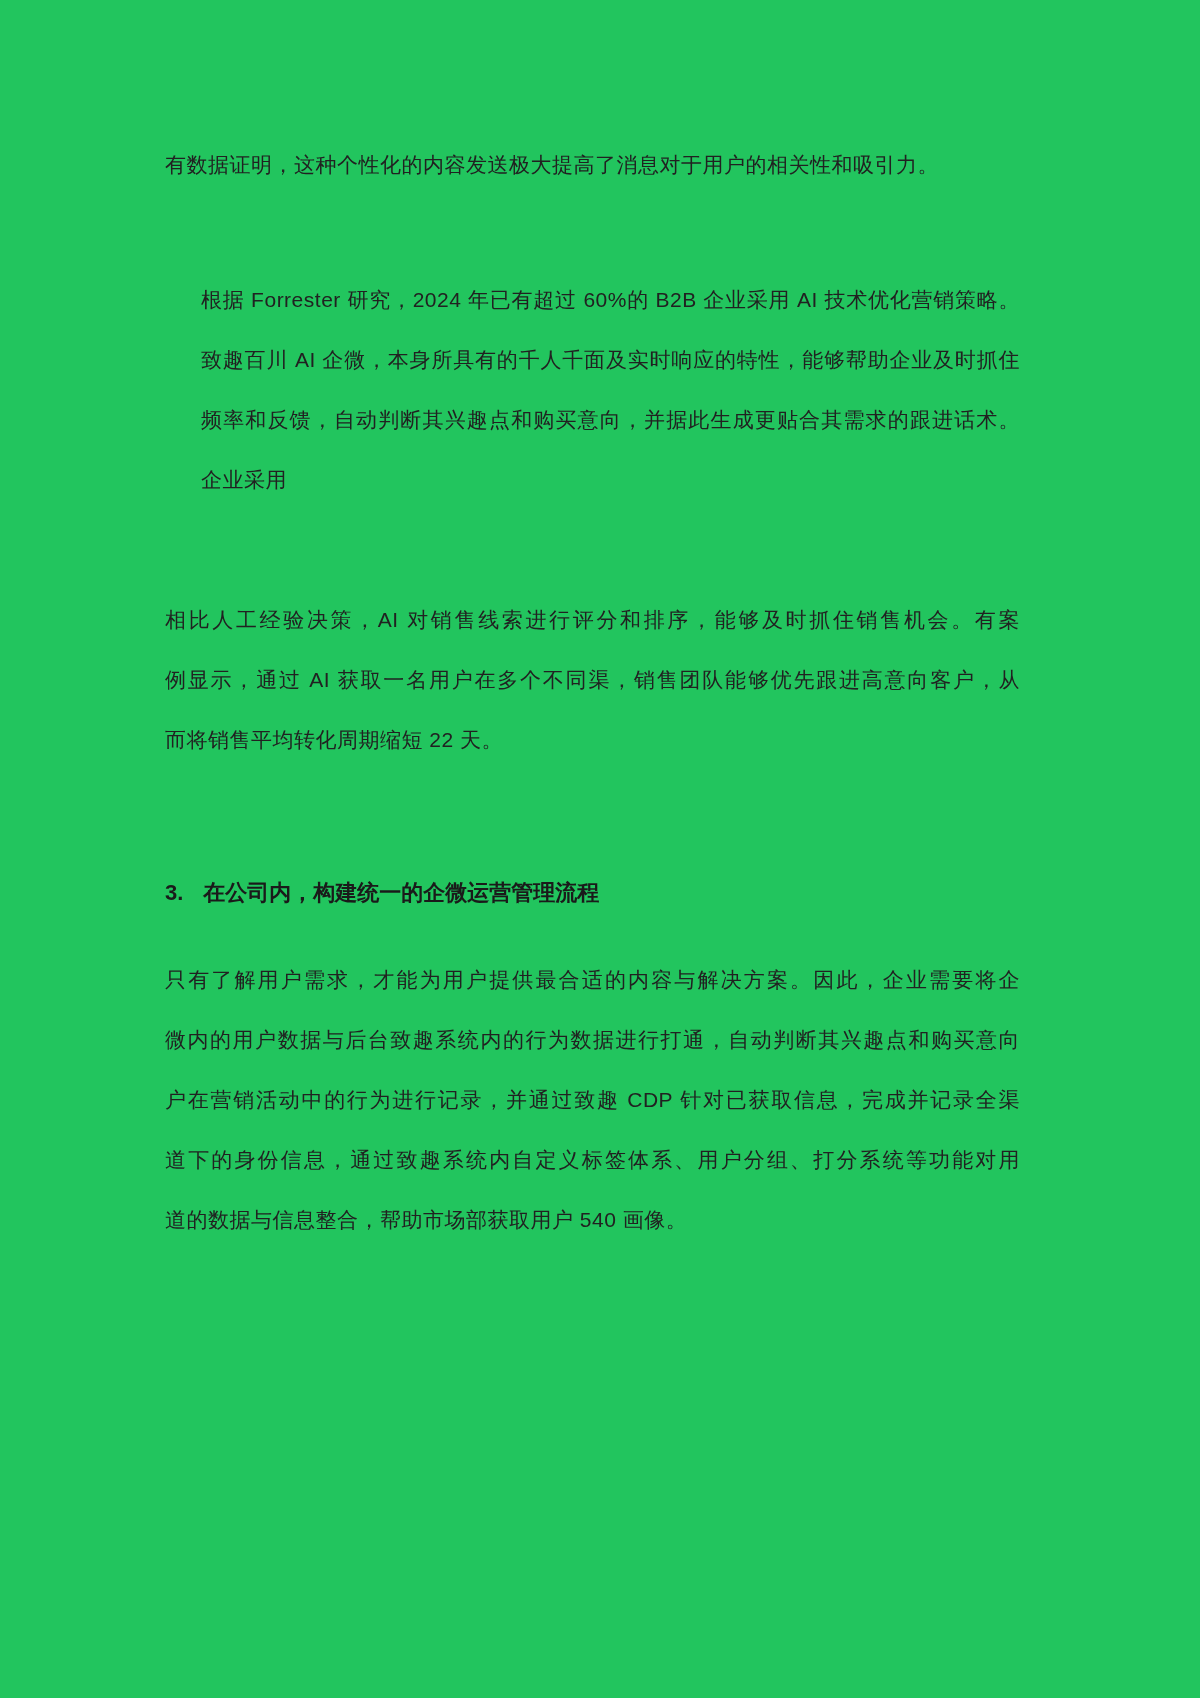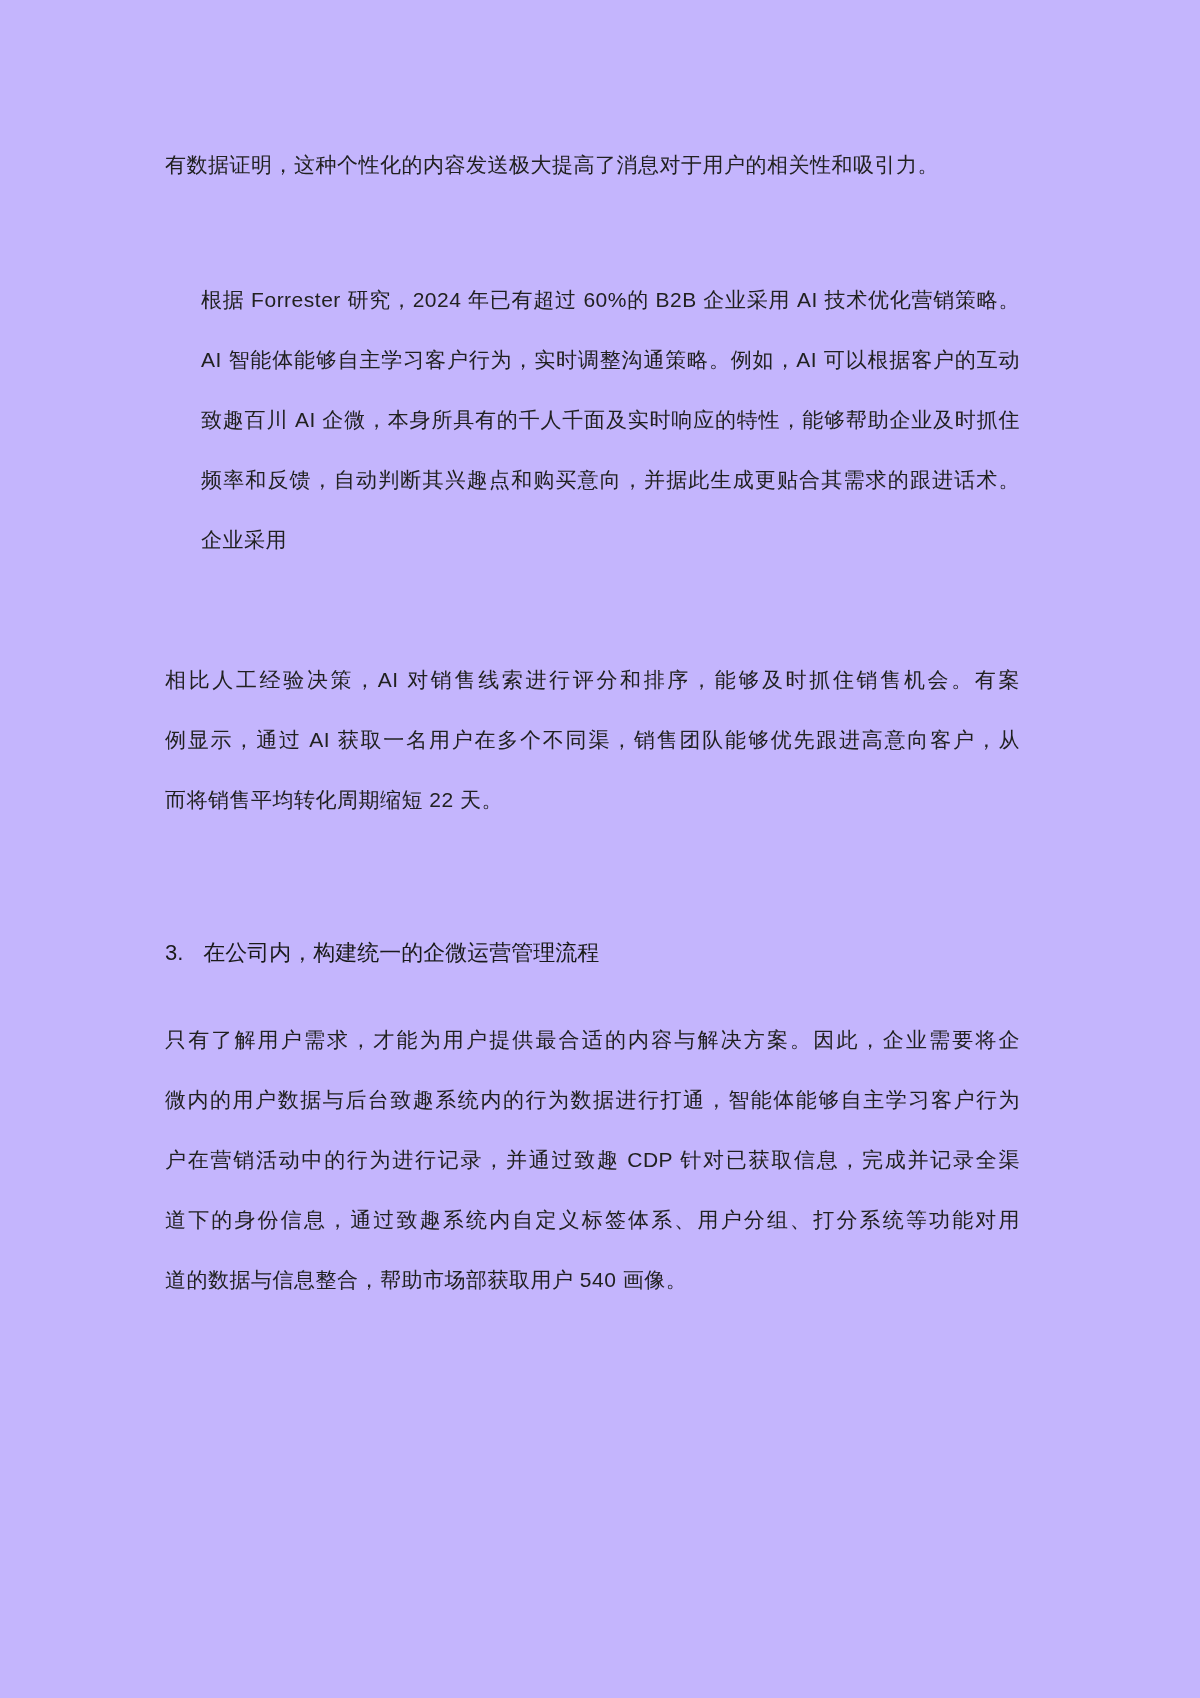--- a/index.html
+++ b/index.html
@@ -12,21 +12,21 @@
     height: 1698px;
     font-family: "Liberation Sans", sans-serif;
     color: #212121;
     overflow: hidden;
   }
   .page {
     box-sizing: border-box;
     width: 1200px;
     height: 1698px;
     padding: 135px 180px 0 165px;
-    background: #c4b5fd;
+    background: #22c55e;
   }
   .para {
     margin: 0;
     padding: 0;
   }
   .line {
     font-size: 21px;
     line-height: 60px;
     white-space: nowrap;
     letter-spacing: 0.5px;
@@ -35,21 +35,21 @@
   .jl {
     text-align: justify;
     text-align-last: justify;
     -moz-text-align-last: justify;
   }
   .p2 { margin-top: 75px; margin-left: 36px; }
   .p3 { margin-top: 80px; }
   .heading {
     margin-top: 93px;
     font-size: 22px;
-    font-weight: normal;
+    font-weight: bold;
     line-height: 60px;
     color: #1a1a1a;
     white-space: nowrap;
   }
   .heading .num {
     display: inline-block;
     margin-right: 20px;
   }
   .p4 { margin-top: 27px; }
 </style>
@@ -57,37 +57,36 @@
 <body>
 
 <div class="page">
 
   <div class="para p1">
     <div class="line">有数据证明，这种个性化的内容发送极大提高了消息对于用户的相关性和吸引力。</div>
   </div>
 
   <div class="para p2">
     <div class="line jl">根据 Forrester 研究，2024 年已有超过 60%的 B2B 企业采用 AI 技术优化营销策略。</div>
-    <div class="line jl">AI 智能体能够自主学习客户行为，实时调整沟通策略。例如，AI 可以根据客户的互动</div>
     <div class="line jl">致趣百川 AI 企微，本身所具有的千人千面及实时响应的特性，能够帮助企业及时抓住</div>
     <div class="line jl">频率和反馈，自动判断其兴趣点和购买意向，并据此生成更贴合其需求的跟进话术。</div>
     <div class="line">企业采用</div>
   </div>
 
   <div class="para p3">
     <div class="line jl">相比人工经验决策，AI 对销售线索进行评分和排序，能够及时抓住销售机会。有案</div>
     <div class="line jl">例显示，通过 AI 获取一名用户在多个不同渠，销售团队能够优先跟进高意向客户，从</div>
     <div class="line">而将销售平均转化周期缩短 22 天。</div>
   </div>
 
   <div class="heading">
     <span class="num">3.</span><span>在公司内，构建统一的企微运营管理流程</span>
   </div>
 
   <div class="para p4">
     <div class="line jl">只有了解用户需求，才能为用户提供最合适的内容与解决方案。因此，企业需要将企</div>
-    <div class="line jl">微内的用户数据与后台致趣系统内的行为数据进行打通，智能体能够自主学习客户行为</div>
+    <div class="line jl">微内的用户数据与后台致趣系统内的行为数据进行打通，自动判断其兴趣点和购买意向</div>
     <div class="line jl">户在营销活动中的行为进行记录，并通过致趣 CDP 针对已获取信息，完成并记录全渠</div>
     <div class="line jl">道下的身份信息，通过致趣系统内自定义标签体系、用户分组、打分系统等功能对用</div>
     <div class="line">道的数据与信息整合，帮助市场部获取用户 540 画像。</div>
   </div>
 
 </div>
 
 </body></html>

